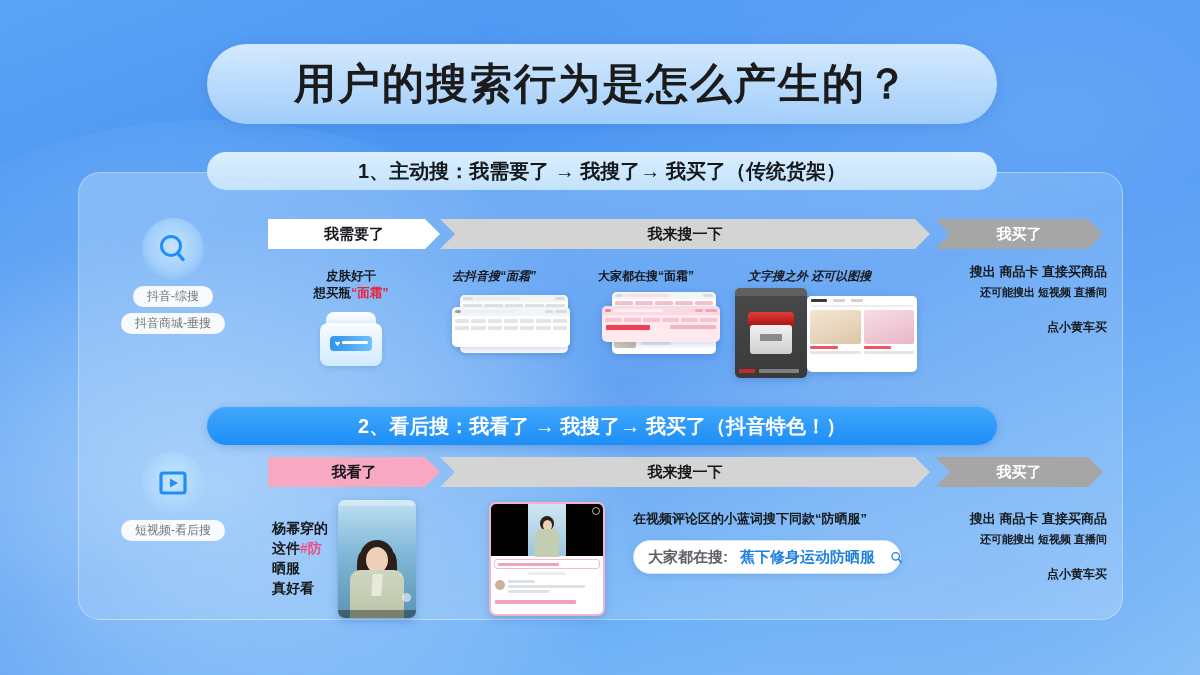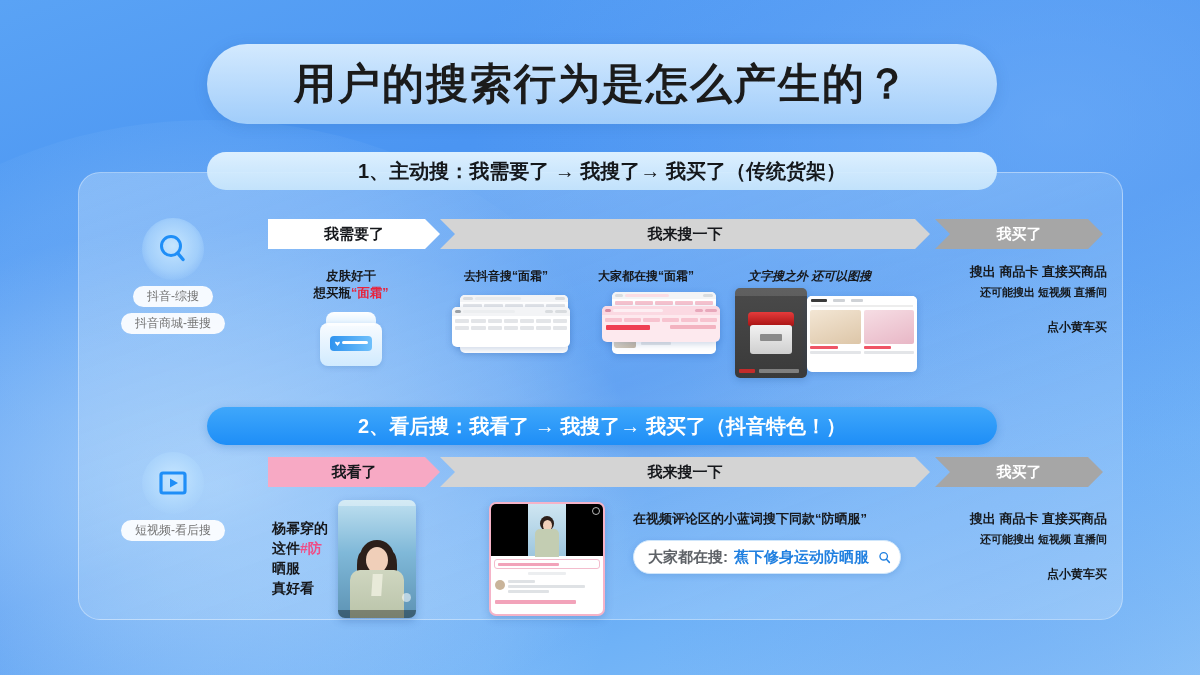--- a/index.html
+++ b/index.html
@@ -215,21 +215,21 @@
   .cmock .av { width:10px; height:10px; border-radius:50%; background:#c9b49a; flex:none; }
   .cmock .clines { flex:1; }
   .cmock .clines i { display:block; height:3px; border-radius:1px; background:#dfe2e5; margin-bottom:2px; }
   .cmock .clines i.s { width:45%; }
   .cmock .tagline { margin:2px 4px 4px; height:4px; border-radius:1px; background:#f2a3ba; width:72%; }
 
   
   .searchpill {
     position:absolute; height:34px; border-radius:17px; background:#ffffff;
     border:1px solid #cfe6fb; box-shadow: 0 2px 6px rgba(30,90,170,.18);
-    display:flex; align-items:center; padding:0 14px; gap:6px;
+    display:flex; align-items:center; padding:0 14px; gap:12px;
   }
   .searchpill .grayt { font-size:15px; font-weight:bold; color:#5f6368; white-space:nowrap; }
   .searchpill .bluet { font-size:15px; font-weight:bold; color:#1f7fe0; white-space:nowrap; }
   .searchpill .sicon { margin-left:3px; display:flex; align-items:center; }
 
   
   .seen { position:absolute; left:272px; top:518px; width:72px; }
   .seen div { font-size:14px; font-weight:bold; color:#16181c; line-height:20px; white-space:nowrap; }
 </style>
 </head>
@@ -278,21 +278,21 @@
   </div>
   <div class="jar">
     <div class="lid"></div>
     <div class="body"></div>
     <div class="label">
         <span class="heart"></span>
       </div>
   </div>
 </div>
 
-<div class="cap" style="left:464px; top:268px;">去抖音搜“面霜”</div>
+<div class="cap" style="left:452px; top:268px;font-style:italic;">去抖音搜“面霜”</div>
 <div class="cap" style="left:598px; top:268px;">大家都在搜“面霜”</div>
 <div class="cap" style="left:748px; top:268px;font-style:italic;">文字搜之外 还可以图搜</div>
 
 <div class="mock" style="left:460px; top:295px; width:108px; height:58px;">
   <div class="mbar">
       <span class="pillline" style="width:10px"></span>
       <span class="pillline" style="width:46px;background:#e8eaec"></span>
       <span class="pillline" style="width:10px;margin-left:auto"></span>
     </div>
   <div class="chips">

